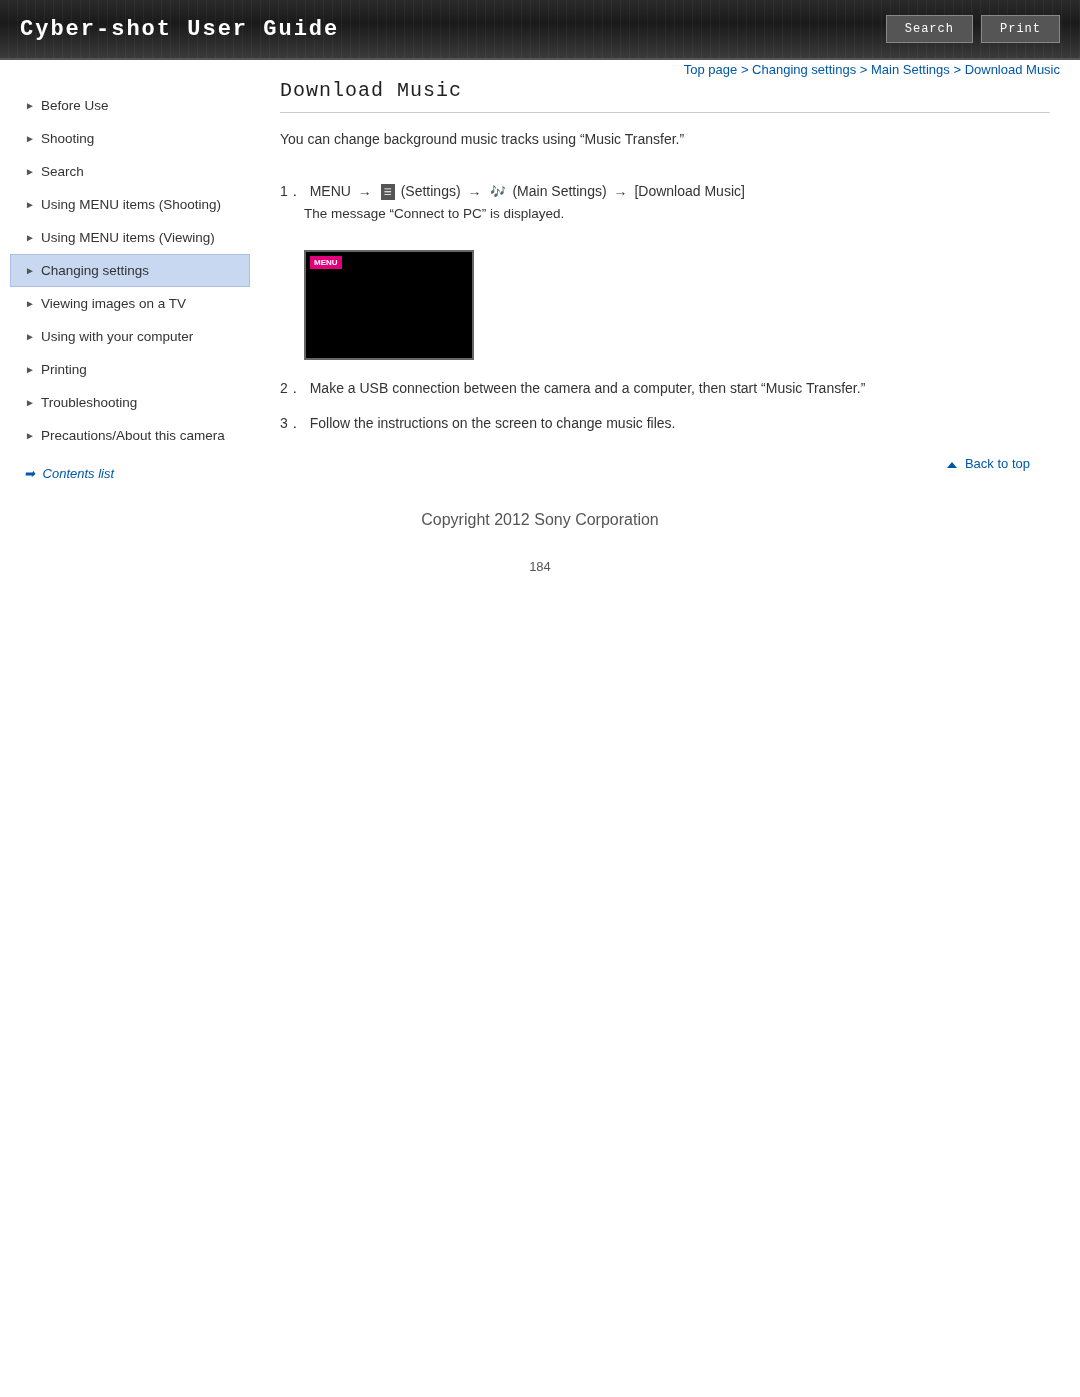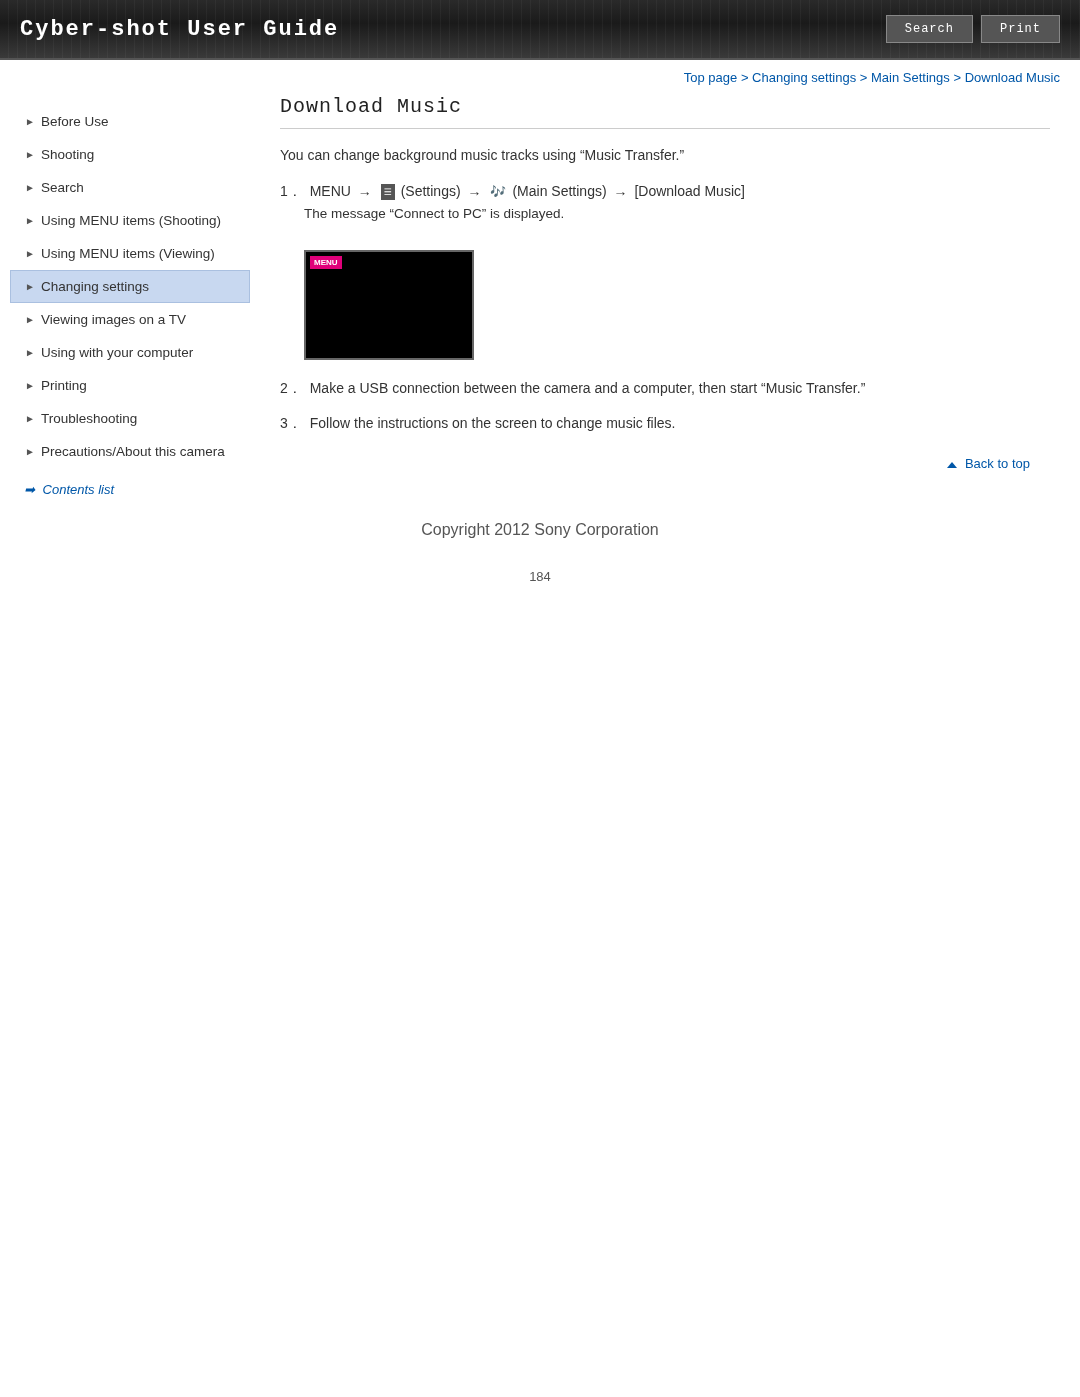--- a/index.html
+++ b/index.html
@@ -58,21 +58,21 @@
       padding: 6px 18px;
       font-size: 12px;
       cursor: pointer;
       font-family: 'Courier New', monospace;
       letter-spacing: 1px;
     }
 
     
     .breadcrumb {
       text-align: right;
-      padding: 10px 20px;
+      padding: 2px 20px;
       font-size: 13px;
       color: #0057a8;
     }
     .breadcrumb a {
       color: #0057a8;
       text-decoration: none;
     }
 
     
     .main-layout {
@@ -131,21 +131,21 @@
       font-family: 'Courier New', monospace;
       font-size: 20px;
       font-weight: normal;
       color: #222;
       border-bottom: 1px solid #ccc;
       padding-bottom: 10px;
       margin-bottom: 16px;
       letter-spacing: 1px;
     }
     .description {
-      margin-bottom: 14px;
+      margin-bottom: 30px;
       font-size: 14px;
       line-height: 1.5;
     }
     .step {
       margin-bottom: 12px;
       font-size: 14px;
       line-height: 1.6;
     }
     .step-num {
       margin-right: 4px;

